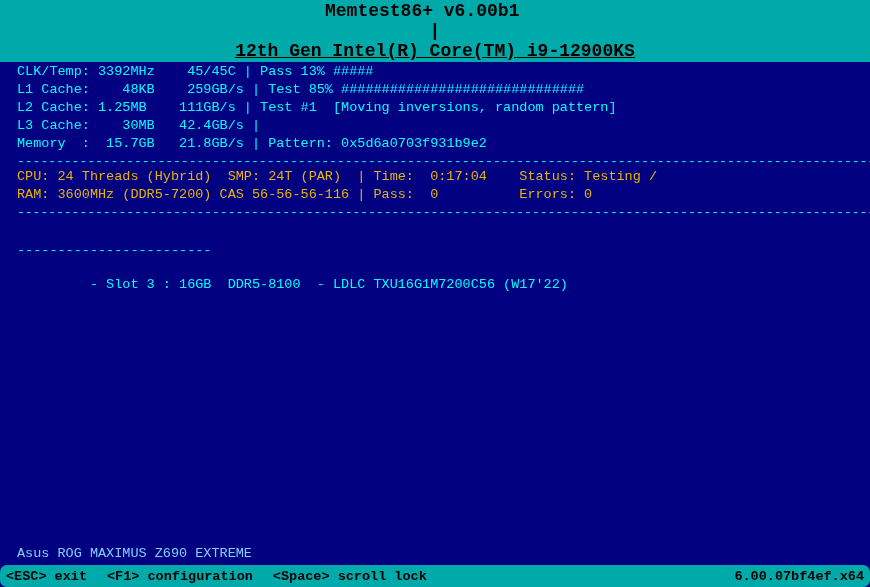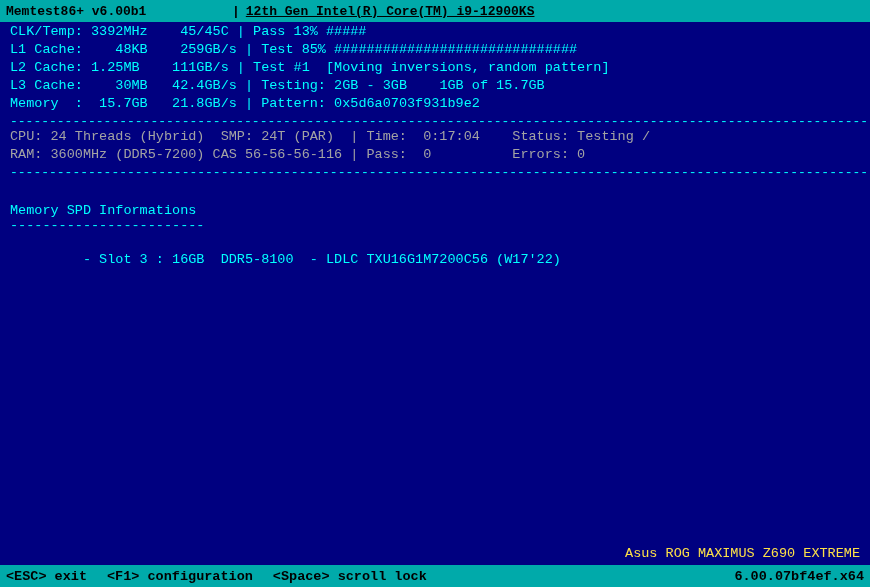--- a/index.html
+++ b/index.html
@@ -28,43 +28,44 @@
     }
 
     
     .title-bar {
       background-color: #00aaaa;
       color: #000000;
       display: flex;
       align-items: center;
       padding: 1px 6px;
       font-weight: bold;
-      font-size: 13px;
+      font-size: 18px;
       min-height: 22px;
+      flex-direction: column;
     }
 
     .title-left {
       flex: 0 0 auto;
       min-width: 220px;
     }
 
     .title-divider {
       color: #000000;
       margin: 0 6px;
     }
 
     .title-right {
       flex: 1;
       text-decoration: underline;
     }
 
     
     .content {
       flex: 1;
-      padding: 2px 10px;
+      padding: 2px 17px;
       display: flex;
       flex-direction: column;
     }
 
     
     .info-row {
       display: flex;
       align-items: baseline;
       min-height: 18px;
       white-space: pre;
@@ -74,21 +75,21 @@
       color: #00ffff;
       white-space: pre;
       min-height: 14px;
       font-size: 13px;
     }
 
     .cpu-ram-row {
       display: flex;
       white-space: pre;
       min-height: 18px;
-      color: #a3a3a3;
+      color: #eab308;
     }
 
     
     .spd-section {
       margin-top: 8px;
     }
 
     .spd-title {
       color: #00ffff;
       white-space: pre;
@@ -104,37 +105,38 @@
       white-space: pre;
       margin-top: 4px;
     }
 
     
     .footer-spacer {
       flex: 1;
     }
 
     .motherboard-bar {
-      text-align: right;
-      color: #fde047;
+      text-align: left;
+      color: #7dd3fc;
       padding: 2px 0;
       font-size: 13.5px;
       white-space: pre;
     }
 
     .bottom-bar {
       background-color: #00aaaa;
       color: #000000;
       display: flex;
       align-items: center;
       justify-content: space-between;
       padding: 1px 6px;
       font-weight: bold;
       font-size: 13.5px;
       min-height: 22px;
+      border-radius: 7px;
     }
 
     .bottom-left {
       display: flex;
       gap: 20px;
     }
 
     .bottom-right {
       flex: 0 0 auto;
     }
@@ -158,42 +160,41 @@
 
     <div class="info-row">
       <span>L1 Cache:    48KB    259GB/s </span><span>|</span><span> Test 85% ##############################</span>
     </div>
 
     <div class="info-row">
       <span>L2 Cache: 1.25MB    111GB/s </span><span>|</span><span> Test #1  [Moving inversions, random pattern]</span>
     </div>
 
     <div class="info-row">
-      <span>L3 Cache:    30MB   42.4GB/s </span><span>|</span><span> Testing: 2GB - 3GB    1GB of 15.7GB</span>
+      <span>L3 Cache:    30MB   42.4GB/s </span><span>|</span>
     </div>
 
     <div class="info-row">
       <span>Memory  :  15.7GB   21.8GB/s </span><span>|</span><span> Pattern: 0x5d6a0703f931b9e2</span>
     </div>
 
     <div class="divider-line">------------------------------------------------------------------------------------------------------------------------------------------------</div>
 
     <div class="cpu-ram-row">
       <span>CPU: 24 Threads (Hybrid)  SMP: 24T (PAR)  | Time:  0:17:04    Status: Testing /</span>
     </div>
 
     <div class="cpu-ram-row">
       <span>RAM: 3600MHz (DDR5-7200) CAS 56-56-56-116 | Pass:  0          Errors: 0</span>
     </div>
 
     <div class="divider-line">------------------------------------------------------------------------------------------------------------------------------------------------</div>
 
     <div class="spd-section">
       <div class="spd-title">&nbsp;</div>
-      <div class="spd-title">Memory SPD Informations</div>
       <div class="spd-divider">------------------------</div>
       <div class="spd-item">
         <span> - Slot 3 : 16GB  DDR5-8100  - LDLC TXU16G1M7200C56 (W17'22)</span>
       </div>
     </div>
 
     <div class="footer-spacer"></div>
 
     <div class="motherboard-bar">Asus ROG MAXIMUS Z690 EXTREME</div>
 

